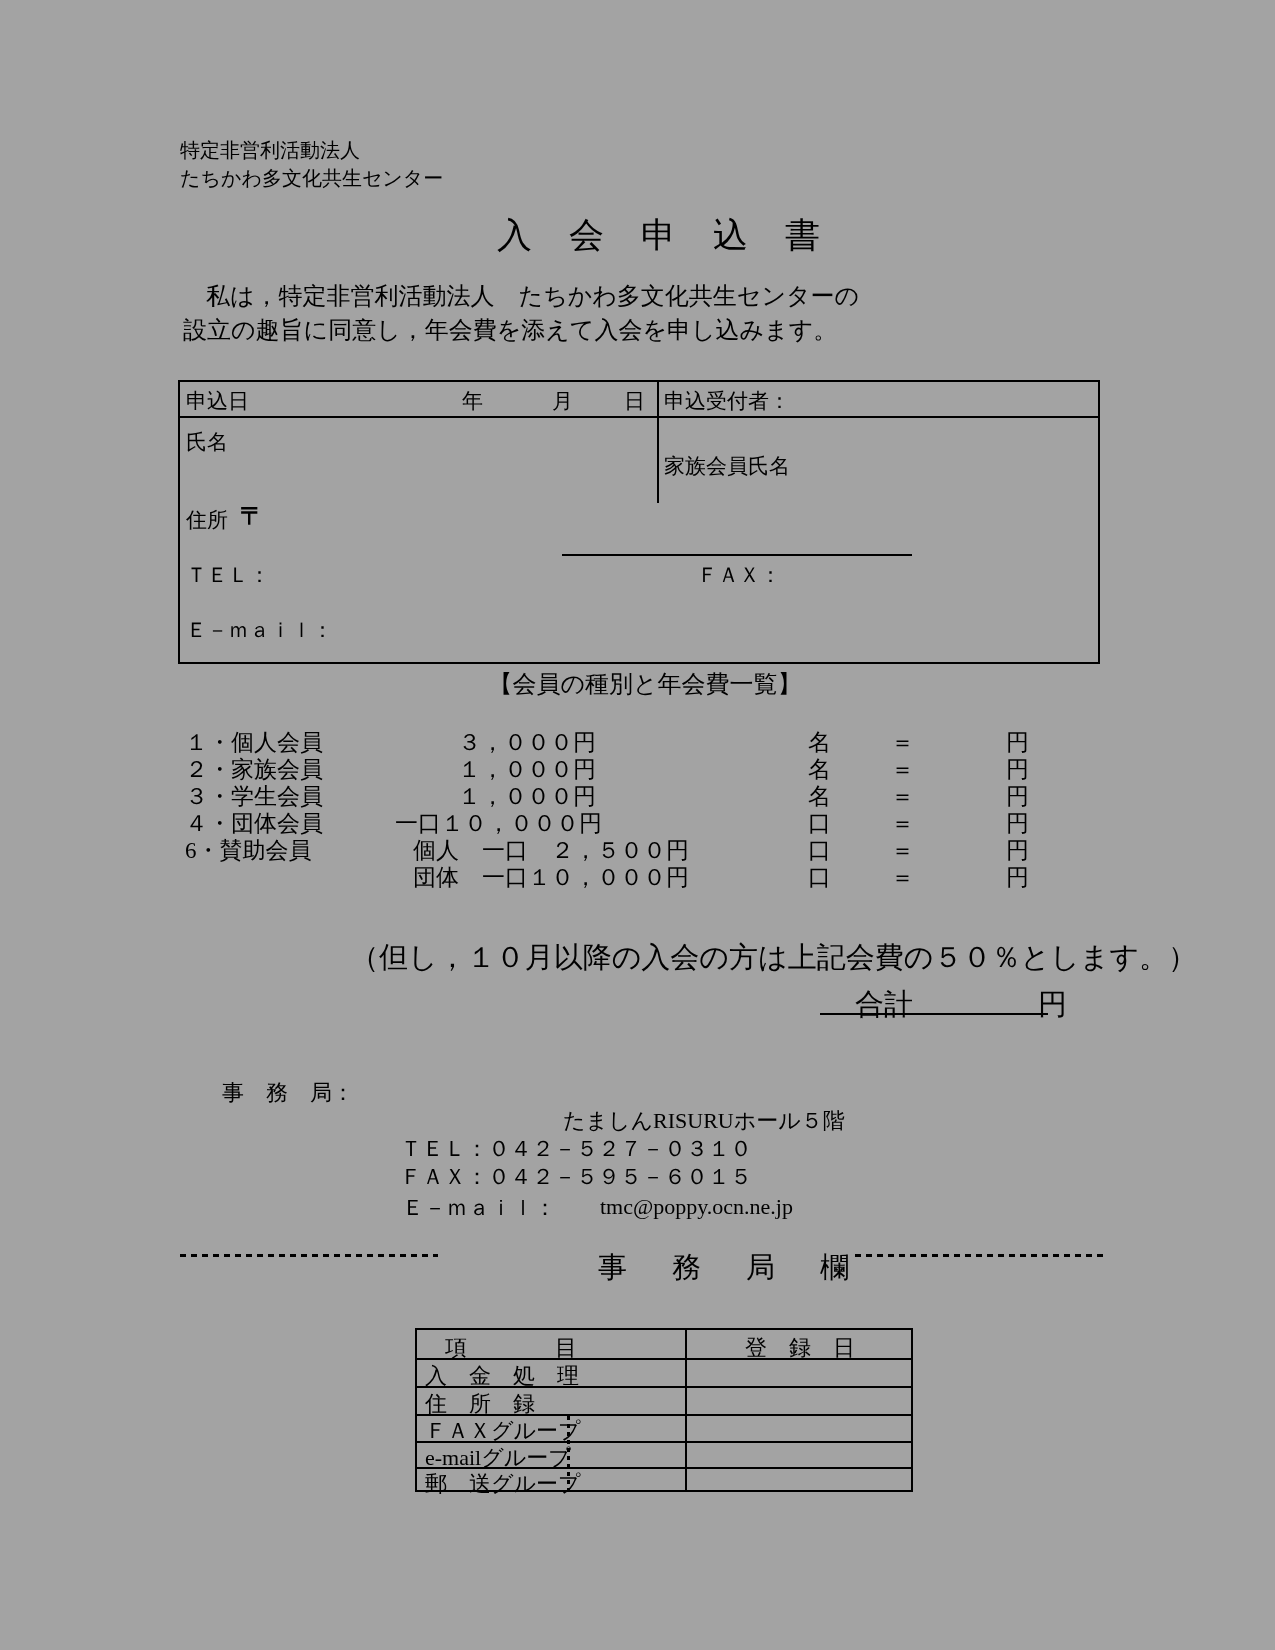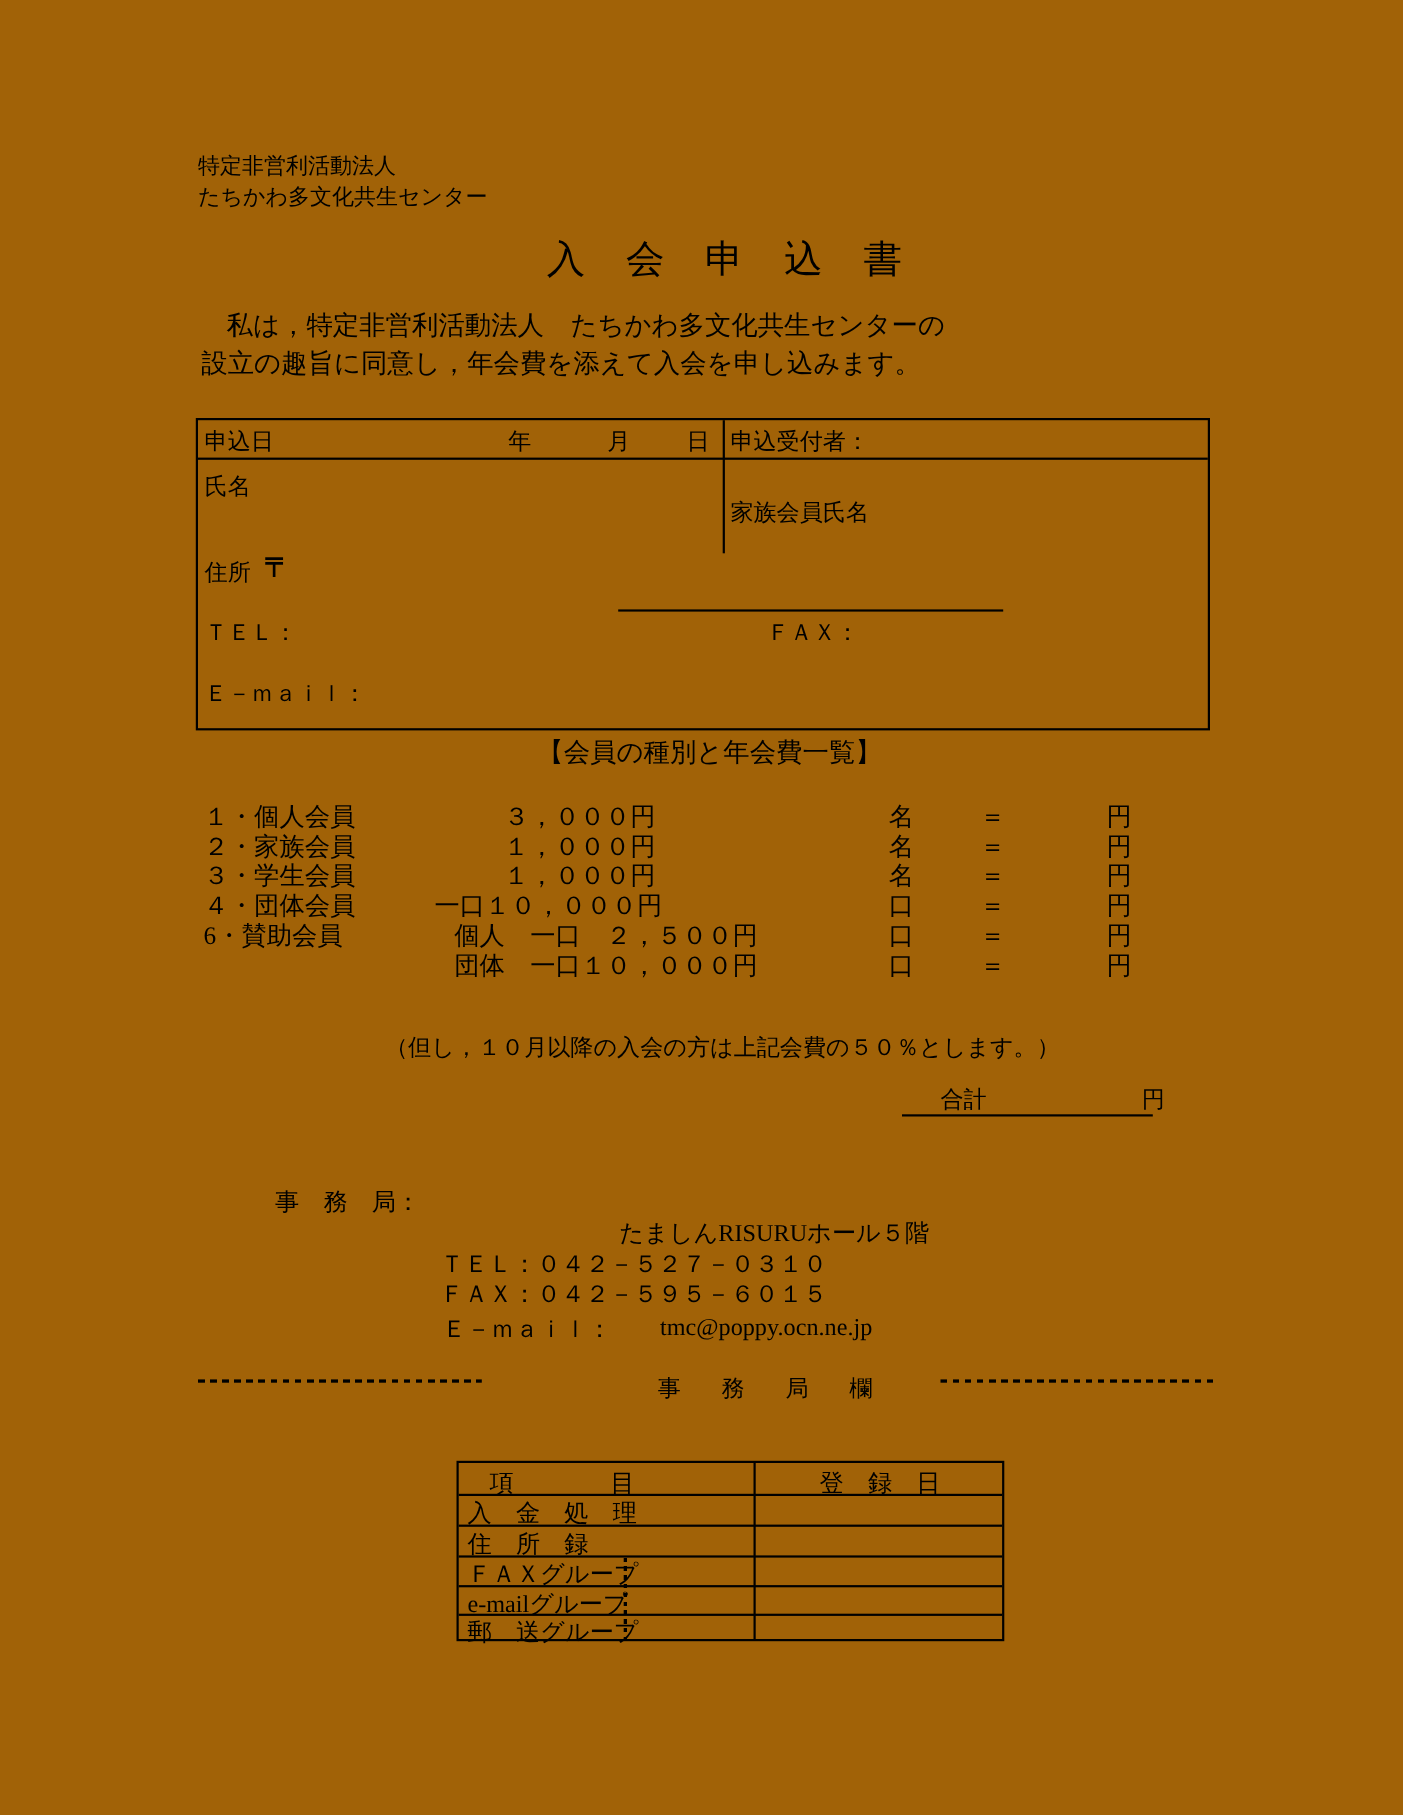--- a/index.html
+++ b/index.html
@@ -1,22 +1,22 @@
 <!DOCTYPE html>
 <html><head>
 <meta charset="utf-8">
 <style>
   html,body{margin:0;padding:0;background:#fff;}
   #page{
-    position:relative;width:1275px;height:1650px;background:#a16207;
+    position:relative;width:1275px;height:1650px;background:#a3a3a3;
     font-family:"Liberation Serif","DejaVu Serif",serif;color:#000;overflow:hidden;text-decoration:underline;
   }
   .abs{position:absolute;white-space:nowrap;}
   .fs20{font-size:20px;} .fs21{font-size:21px;} .fs22{font-size:22px;}
-  .fs23{font-size:21px;} .fs24{font-size:24px;}
+  .fs23{font-size:29px;} .fs24{font-size:24px;}
   .title{font-size:35px;letter-spacing:37px;}
   .line{position:absolute;background:#000;}
   .dash{
     position:absolute;height:3px;
     background:repeating-linear-gradient(90deg,#000 0 6px,transparent 6px 11px);
   }
   .dotv{
     position:absolute;width:3px;
     background:repeating-linear-gradient(180deg,#000 0 4px,transparent 4px 8px);
   }
@@ -101,21 +101,21 @@
     <span style="left:891px;">＝</span>
     <span style="left:1006px;">円</span>
   </div>
 
   <div class="abs fs23" style="left:350px;top:938px;">（但し，１０月以降の入会の方は上記会費の５０％とします。）</div>
 
   <div class="abs fs23" style="left:855px;top:985px;">合計</div>
   <div class="abs fs23" style="left:1038px;top:985px;">円</div>
   <div class="line" style="left:820px;top:1013px;width:228px;height:2px;"></div>
 
-  <div class="abs fs22" style="left:222px;top:1078px;margin-left:28px;">事　務　局：</div>
+  <div class="abs fs22" style="left:222px;top:1078px;">事　務　局：</div>
   <div class="abs fs22" style="left:563px;top:1106px;">たましんRISURUホール５階</div>
   <div class="abs fs22" style="left:400px;top:1134px;">ＴＥＬ：０４２－５２７－０３１０</div>
   <div class="abs fs22" style="left:400px;top:1162px;">ＦＡＸ：０４２－５９５－６０１５</div>
   <div class="abs fs22" style="left:402px;top:1193px;">Ｅ－ｍａｉｌ：</div>
   <div class="abs fs22" style="left:600px;top:1194px;">tmc@poppy.ocn.ne.jp</div>
 
   <div class="dash" style="left:180px;top:1254px;width:258px;"></div>
   <div class="abs fs23" style="left:598px;top:1248px;letter-spacing:8px;">事　務　局　欄</div>
   <div class="dash" style="left:855px;top:1254px;width:250px;"></div>
 

